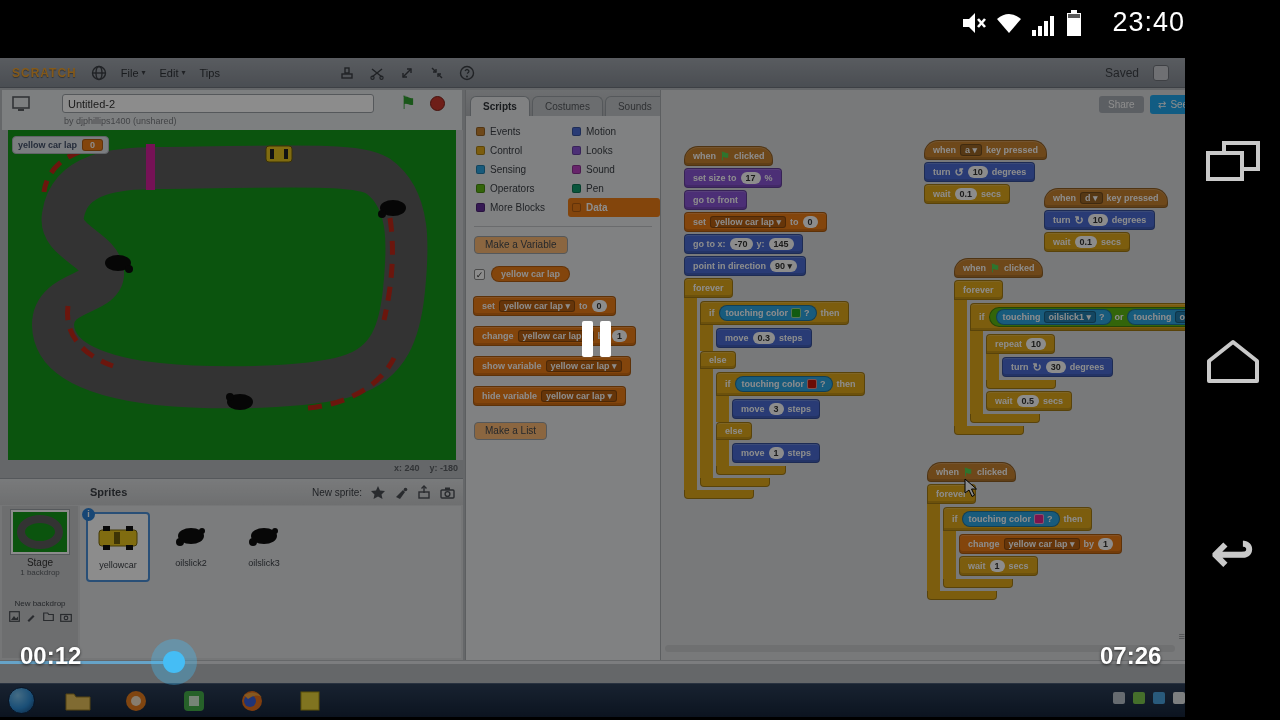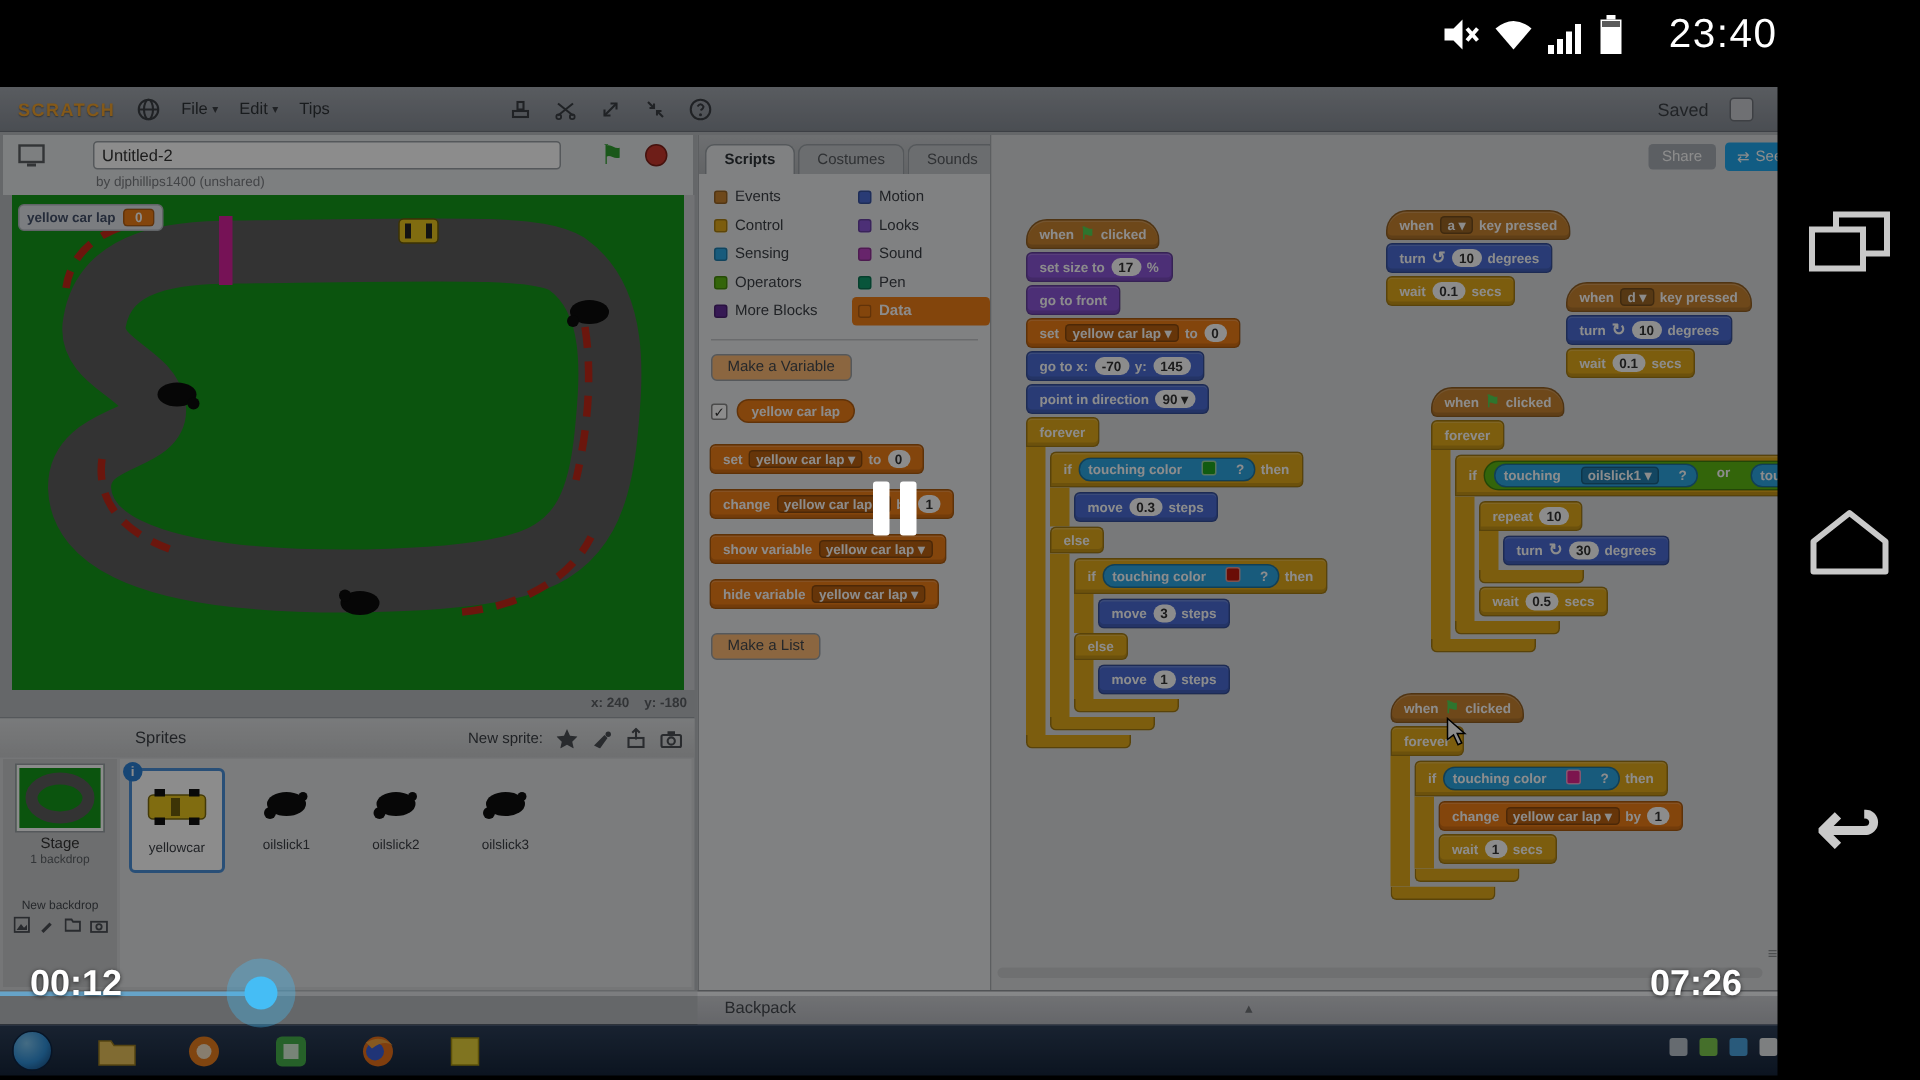--- a/index.html
+++ b/index.html
@@ -52,21 +52,21 @@
   .mon-label{font-size:9px;font-weight:bold;color:#44506a}
   .mon-val{background:#ee7d16;color:#fff;font-size:9px;font-weight:bold;border-radius:3px;padding:0 7px;border:1px solid rgba(0,0,0,.25)}
   .stage-strip{position:absolute;left:456px;top:85px;width:7px;height:330px;background:#cdd0d3}
   .mouse-pos{position:absolute;left:340px;top:418px;width:118px;display:flex;gap:10px;justify-content:flex-end;
     font-size:9px;font-weight:bold;color:#5a5e63}
 
   
   .sprites-panel{position:absolute;left:0;top:433px;width:463px;height:182px;background:#d4d6d8;border-top:1px solid #9aa0a5}
   .sp-header{position:absolute;left:0;top:0;width:100%;height:26px;display:flex;align-items:center;
     padding:0 8px;background:linear-gradient(#dcdee0,#c8cacc)}
-  .sp-title{font-size:11px;font-weight:normal;color:#3a3e44;margin-left:82px}
+  .sp-title{font-size:11px;font-weight:bold;color:#3a3e44;margin-left:82px}
   .sp-new{margin-left:auto;display:flex;align-items:center;gap:9px;font-size:10px;color:#3a3e44}
   .sp-leftcol{position:absolute;left:2px;top:27px;width:76px;height:152px;background:#c6c8ca;
     display:flex;flex-direction:column;align-items:center;padding-top:4px}
   .stage-thumb{width:58px;height:44px;border:2px solid #fff;outline:1px solid #9aa0a5;background:#14991a}
   .sp-stage-name{font-size:10px;color:#333;margin-top:3px}
   .sp-stage-sub{font-size:8px;color:#5c6065}
   .sp-newbk{font-size:8px;color:#44484e;margin-top:22px}
   .sp-bkicons{display:flex;gap:6px;margin-top:3px}
   .sprite-area{position:absolute;left:80px;top:27px;width:381px;height:152px;background:#e0e2e4;
     display:flex;gap:9px;padding:6px;align-items:flex-start}
@@ -123,21 +123,21 @@
   .chead{border-radius:4px 4px 4px 0}
   .cwrap{display:flex;flex-direction:column;align-items:flex-start}
   .cbody{border-left:13px solid #ccc;display:flex;flex-direction:column;gap:2px;
     padding:3px 0 3px 3px;align-items:flex-start;min-height:8px}
   .cfoot{height:9px;width:70px;border-radius:0 0 4px 4px;border:1px solid rgba(0,0,0,.28);border-top:none}
   .b-t{line-height:12px}
   .b-oval{background:#fff;color:#333;border-radius:9px;padding:0 5px;min-width:10px;text-align:center;line-height:12px}
   .b-dd{background:rgba(0,0,0,.22);border-radius:3px;padding:0 5px;line-height:12px;
     box-shadow:inset 0 0 0 1px rgba(0,0,0,.25)}
   .b-col{width:10px;height:10px;border-radius:2px;border:1px solid rgba(255,255,255,.55);display:inline-block}
-  .b-bool{display:inline-flex;gap:13px;border-radius:10px;padding:1px 6px;border:1px solid rgba(0,0,0,.3)}
+  .b-bool{display:inline-flex;align-items:center;gap:3px;border-radius:10px;padding:1px 6px;border:1px solid rgba(0,0,0,.3)}
   .b-flag{color:#53d453;font-size:11px;line-height:10px}
   .b-turn{font-size:11px;line-height:10px}
 
   
   .backpack{position:absolute;left:465px;top:615px;width:730px;height:23px;
     background:linear-gradient(#cfd1d5,#b8bac0);border-top:1px solid #93979c;
     display:flex;align-items:center;padding:0 18px;font-size:11px;color:#44484e}
   .bp-arrow{position:absolute;left:50%;font-size:10px;color:#6e7277}
 
   
@@ -406,30 +406,20 @@
               <svg width="44" height="28" viewBox="0 0 44 28">
                 <rect x="3" y="6" width="38" height="16" rx="3" fill="#e9c51d" stroke="#7a680c"></rect>
                 <rect x="7" y="2" width="7" height="5" fill="#111"></rect>
                 <rect x="7" y="21" width="7" height="5" fill="#111"></rect>
                 <rect x="30" y="2" width="7" height="5" fill="#111"></rect>
                 <rect x="30" y="21" width="7" height="5" fill="#111"></rect>
                 <rect x="18" y="8" width="6" height="12" fill="#6e5e0a"></rect>
               </svg>
             </div>
             <div class="sprite-name" data-interactable="false">yellowcar</div>
-          </div>
-          <div class="sprite-card" data-interactable="true">
-            <div class="sprite-thumb" data-interactable="false">
-              <svg width="44" height="28" viewBox="0 0 44 28">
-                <ellipse cx="22" cy="14" rx="13" ry="8" fill="#0d0d0d"></ellipse>
-                <circle cx="11" cy="20" r="4" fill="#0d0d0d"></circle>
-                <circle cx="33" cy="9" r="3" fill="#0d0d0d"></circle>
-              </svg>
-            </div>
-            <div class="sprite-name" data-interactable="false">oilslick1</div>
           </div>
           <div class="sprite-card" data-interactable="true">
             <div class="sprite-thumb" data-interactable="false">
               <svg width="44" height="28" viewBox="0 0 44 28">
                 <ellipse cx="22" cy="14" rx="13" ry="8" fill="#0d0d0d"></ellipse>
                 <circle cx="11" cy="20" r="4" fill="#0d0d0d"></circle>
                 <circle cx="33" cy="9" r="3" fill="#0d0d0d"></circle>
               </svg>
             </div>
             <div class="sprite-name" data-interactable="false">oilslick2</div>
@@ -760,24 +750,20 @@
       <span class="cursor" data-interactable="false">
         <svg width="14" height="20" viewBox="0 0 14 20">
             <path d="M1,1 L1,15 L5,12 L8,18.5 L10.5,17.2 L7.5,11 L12.5,11 Z" fill="#fff" stroke="#000" stroke-width="1"></path>
           </svg>
       </span>
       <div class="sp-scroll-v" data-interactable="true"></div>
       <div class="sp-scroll-h" data-interactable="true"></div>
       <span class="grip" data-interactable="true">≡</span>
     </div>
 
-    <div class="backpack" data-interactable="true">
-      <span data-interactable="false">Backpack</span>
-      <span class="bp-arrow" data-interactable="false">▴</span>
-    </div>
 
     <div class="taskbar" data-interactable="false">
       <span class="start-orb" data-interactable="true"></span>
       <span style="display:flex;gap:28px" id="tbIcons" data-interactable="false">
           <div class="tb-icon" data-interactable="true">
             <svg width="26" height="22" viewBox="0 0 26 22">
               <path d="M1,4 h8 l2,3 h14 v13 h-24 z" fill="#e8c35a" stroke="#9a7d20"></path>
             </svg>
           </div>
           <div class="tb-icon" data-interactable="true">

